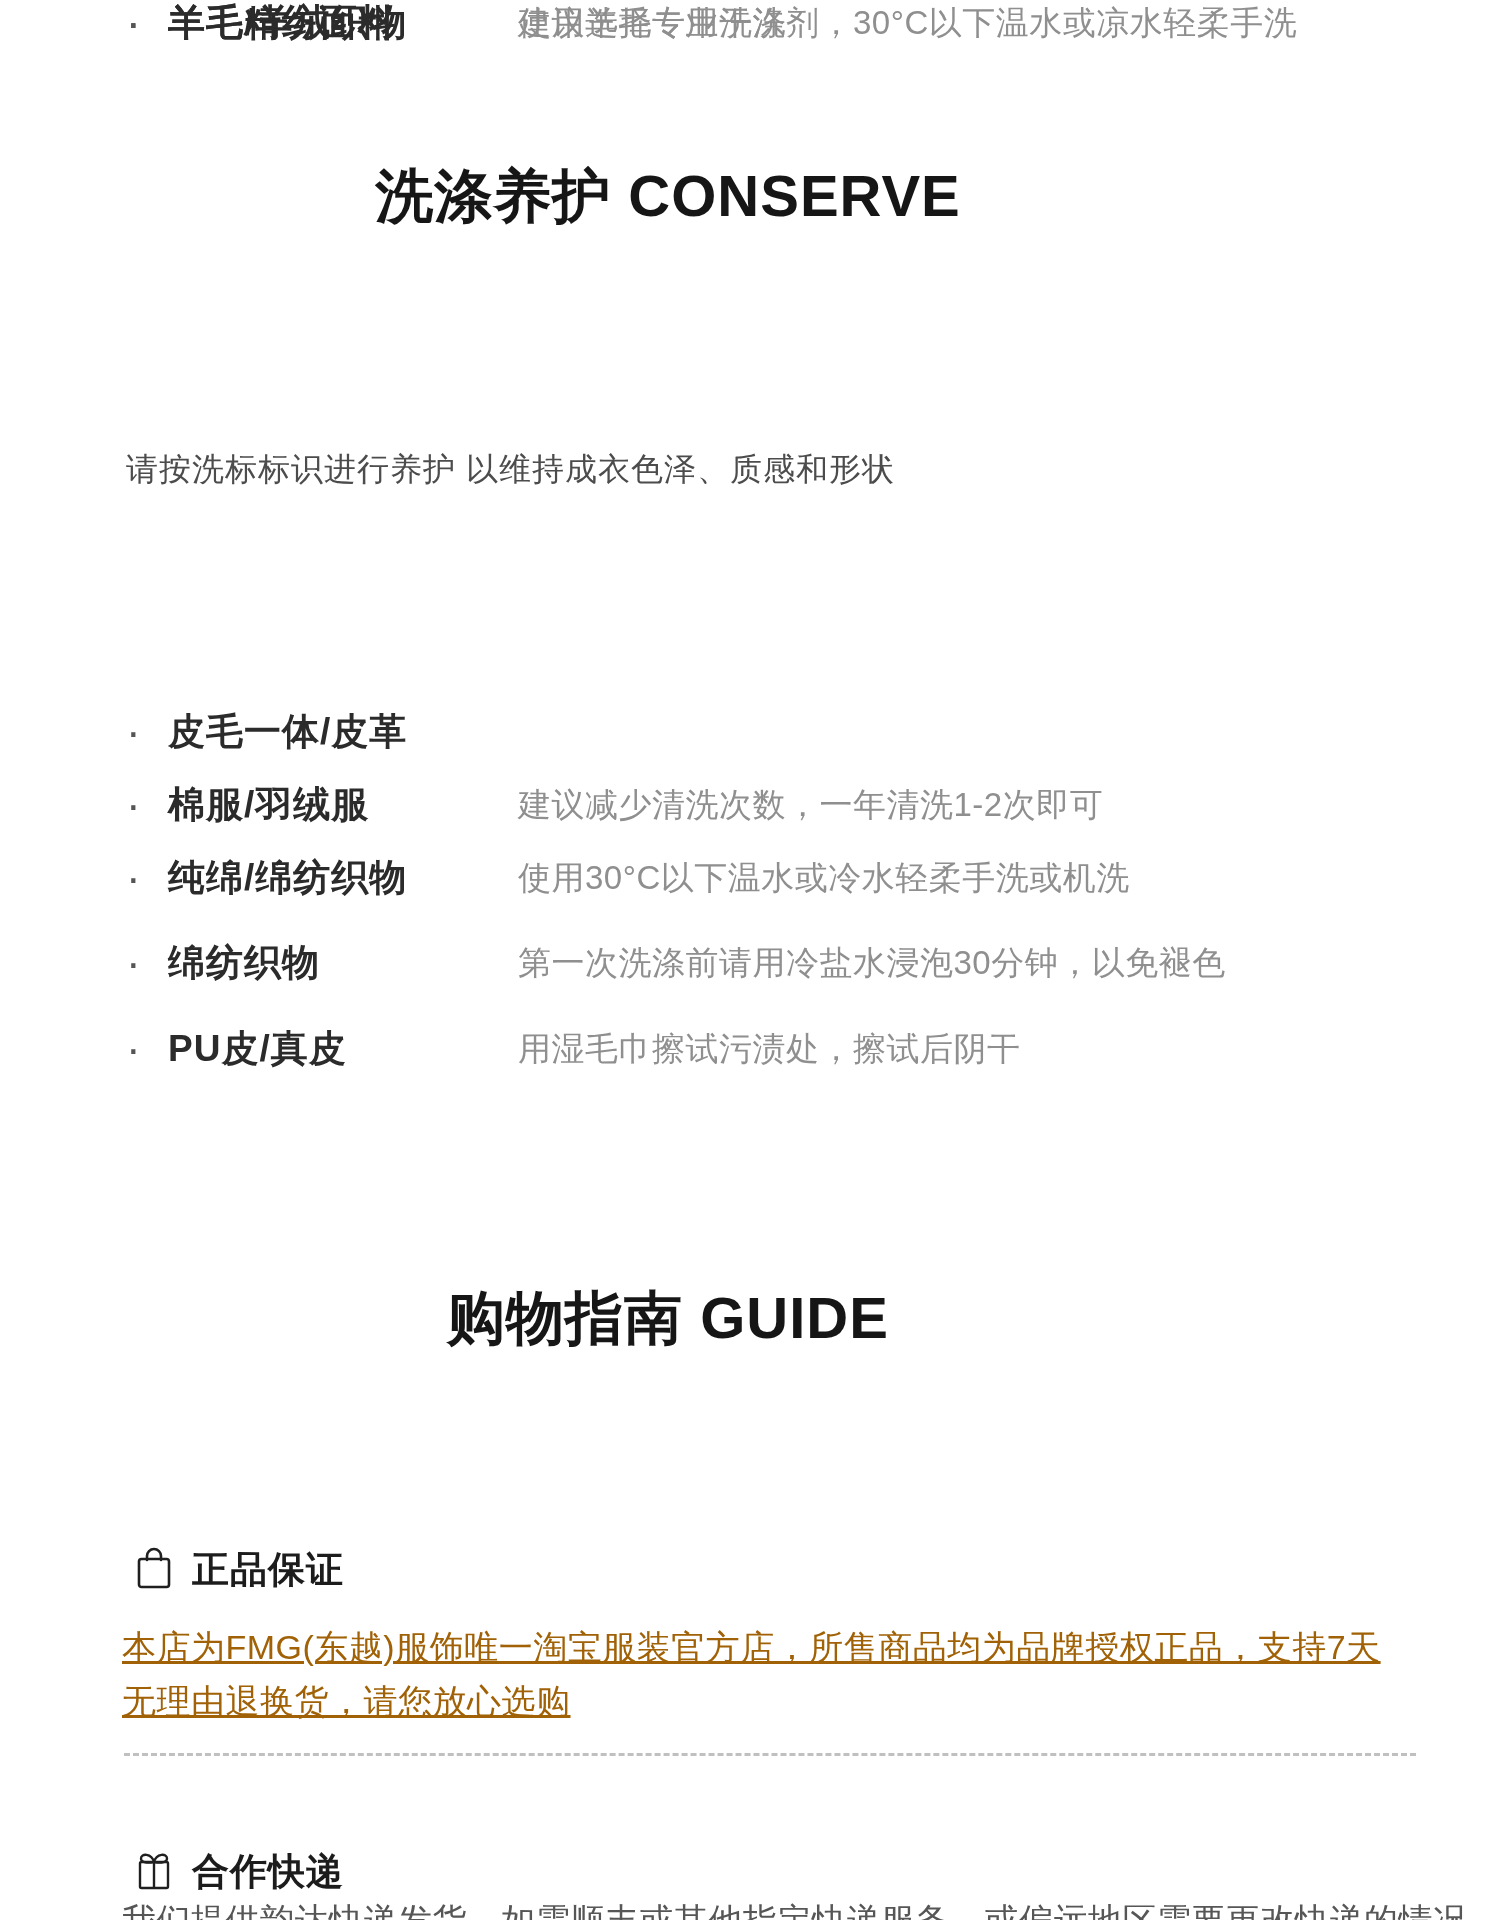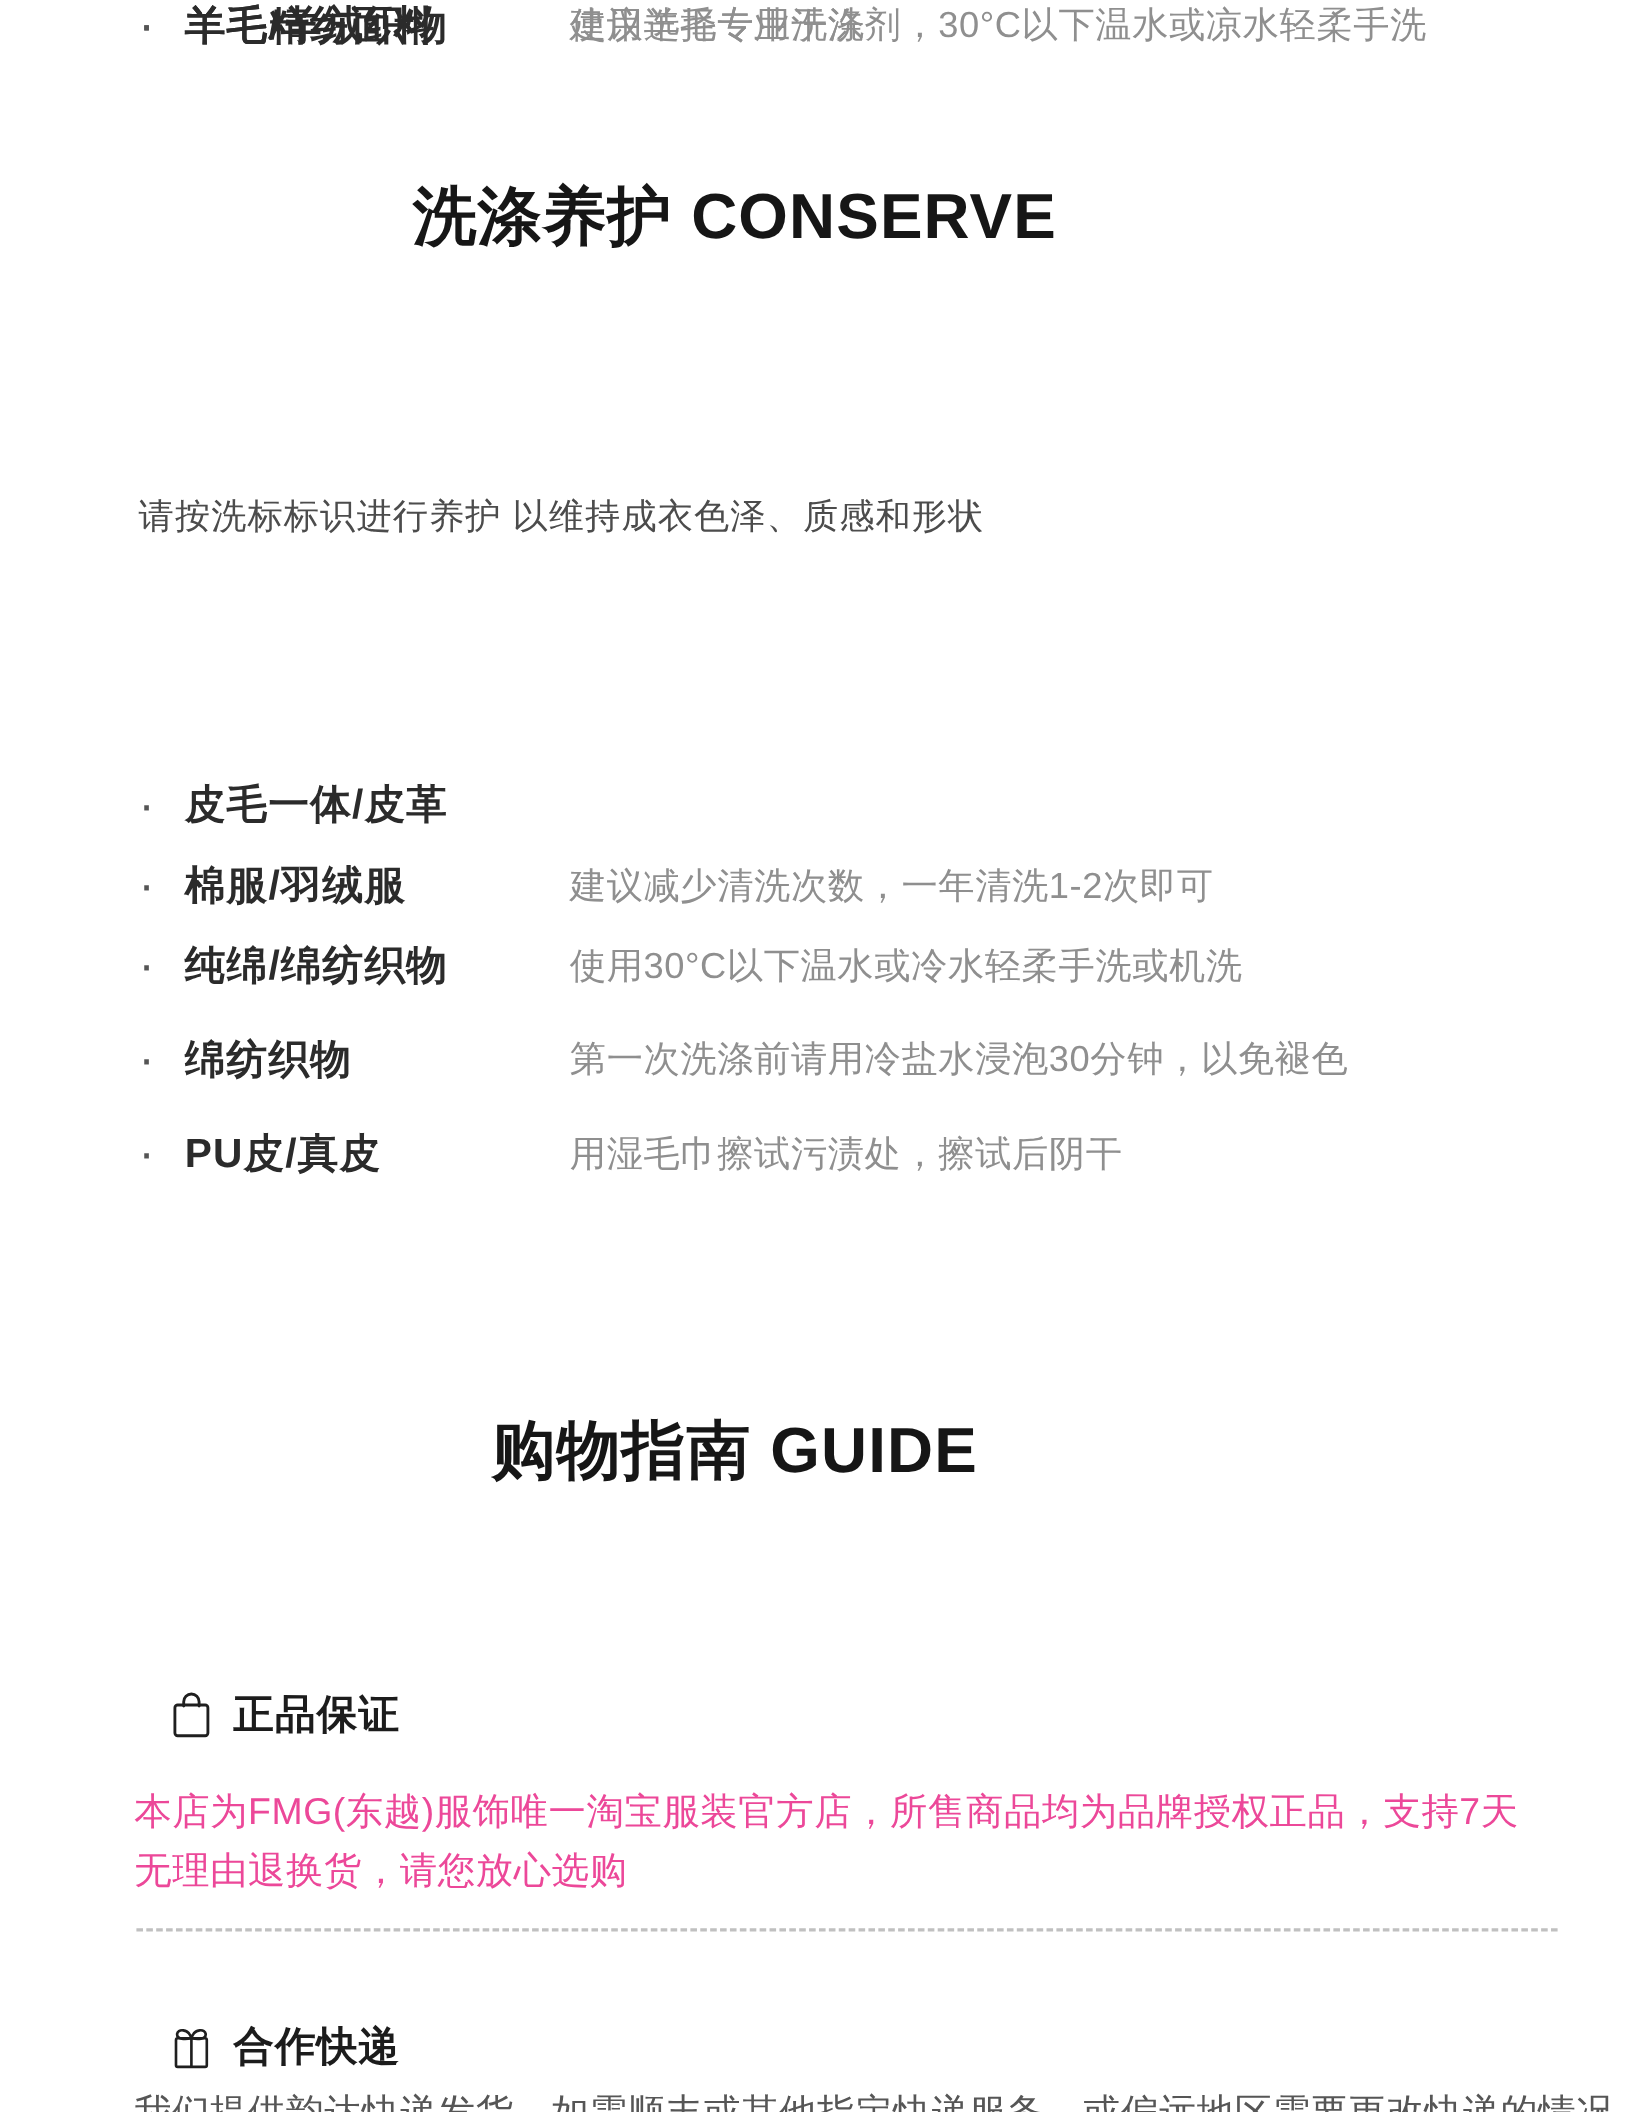--- a/index.html
+++ b/index.html
@@ -44,33 +44,33 @@
   .care-label{
     width:350px;flex:0 0 350px;
     font-size:37px;font-weight:700;color:#2b2b2b;letter-spacing:1px;
   }
   .care-desc{
     font-size:33px;color:#8f8f8f;letter-spacing:0.5px;
   }
 
   
   .guide-header{
-    position:absolute;left:154px;display:flex;align-items:center;
+    position:absolute;left:134px;display:flex;align-items:flex-start;margin-top:11px;
   }
   .guide-header.authenticity{top:1534px;}
   .guide-header.courier{top:1836px;}
   .guide-header .g-icon{width:40px;height:46px;flex:0 0 40px;margin-right:18px;}
   .guide-header .g-icon svg{display:block;width:100%;height:100%;}
   .guide-heading{
     font-size:37px;font-weight:700;color:#1c1c1c;letter-spacing:1px;
     white-space:nowrap;
   }
   .guide-body{
     position:absolute;left:122px;top:1620px;width:1290px;
-    font-size:34px;line-height:54px;color:#ec4899;letter-spacing:0.5px;
+    font-size:34px;line-height:54px;color:#a16207;letter-spacing:0.5px;text-decoration:underline;
   }
   .dashed-divider{
     position:absolute;left:124px;top:1753px;width:1292px;height:0;
     border-top:3px dashed #c0c0c0;
   }
   .guide-body-clipped{
     position:absolute;left:122px;top:1898px;width:1380px;
     font-size:34px;color:#565656;letter-spacing:0.5px;
     white-space:nowrap;overflow:hidden;
   }

